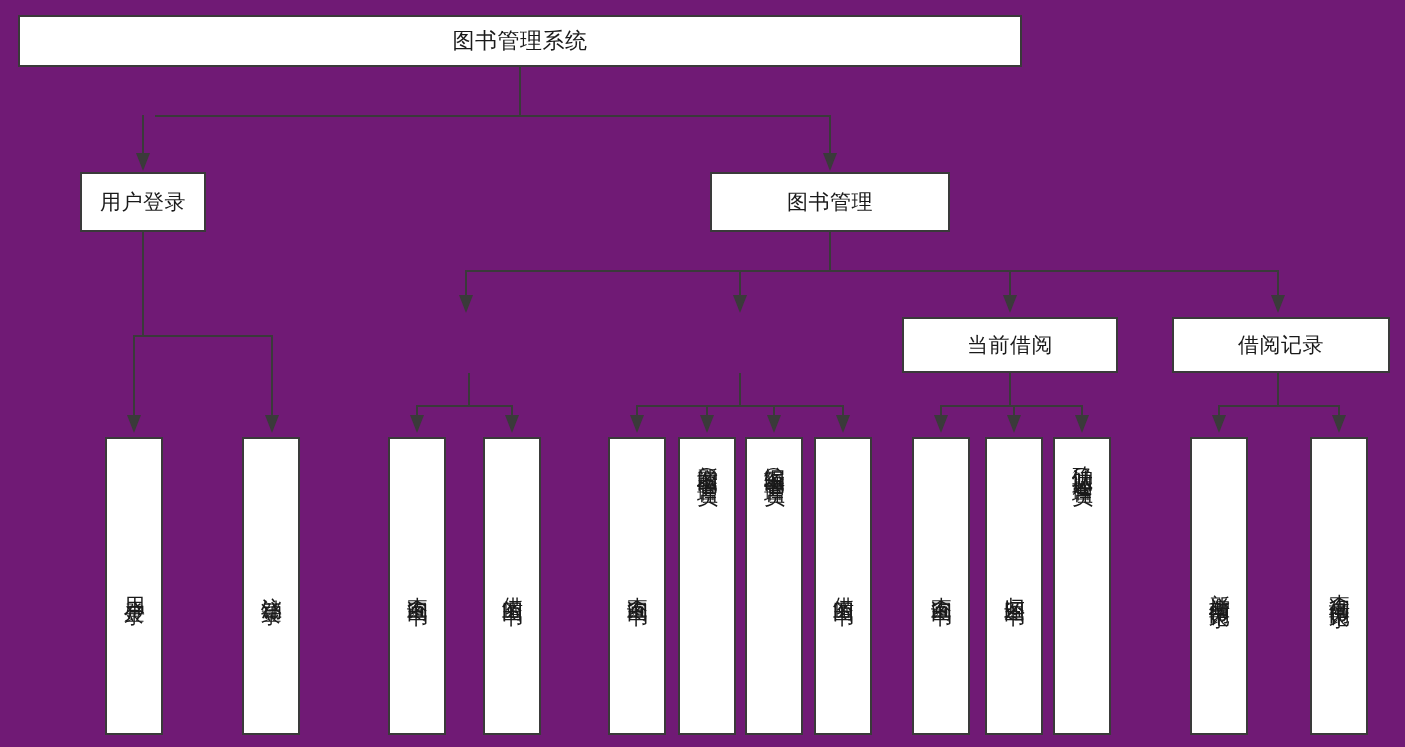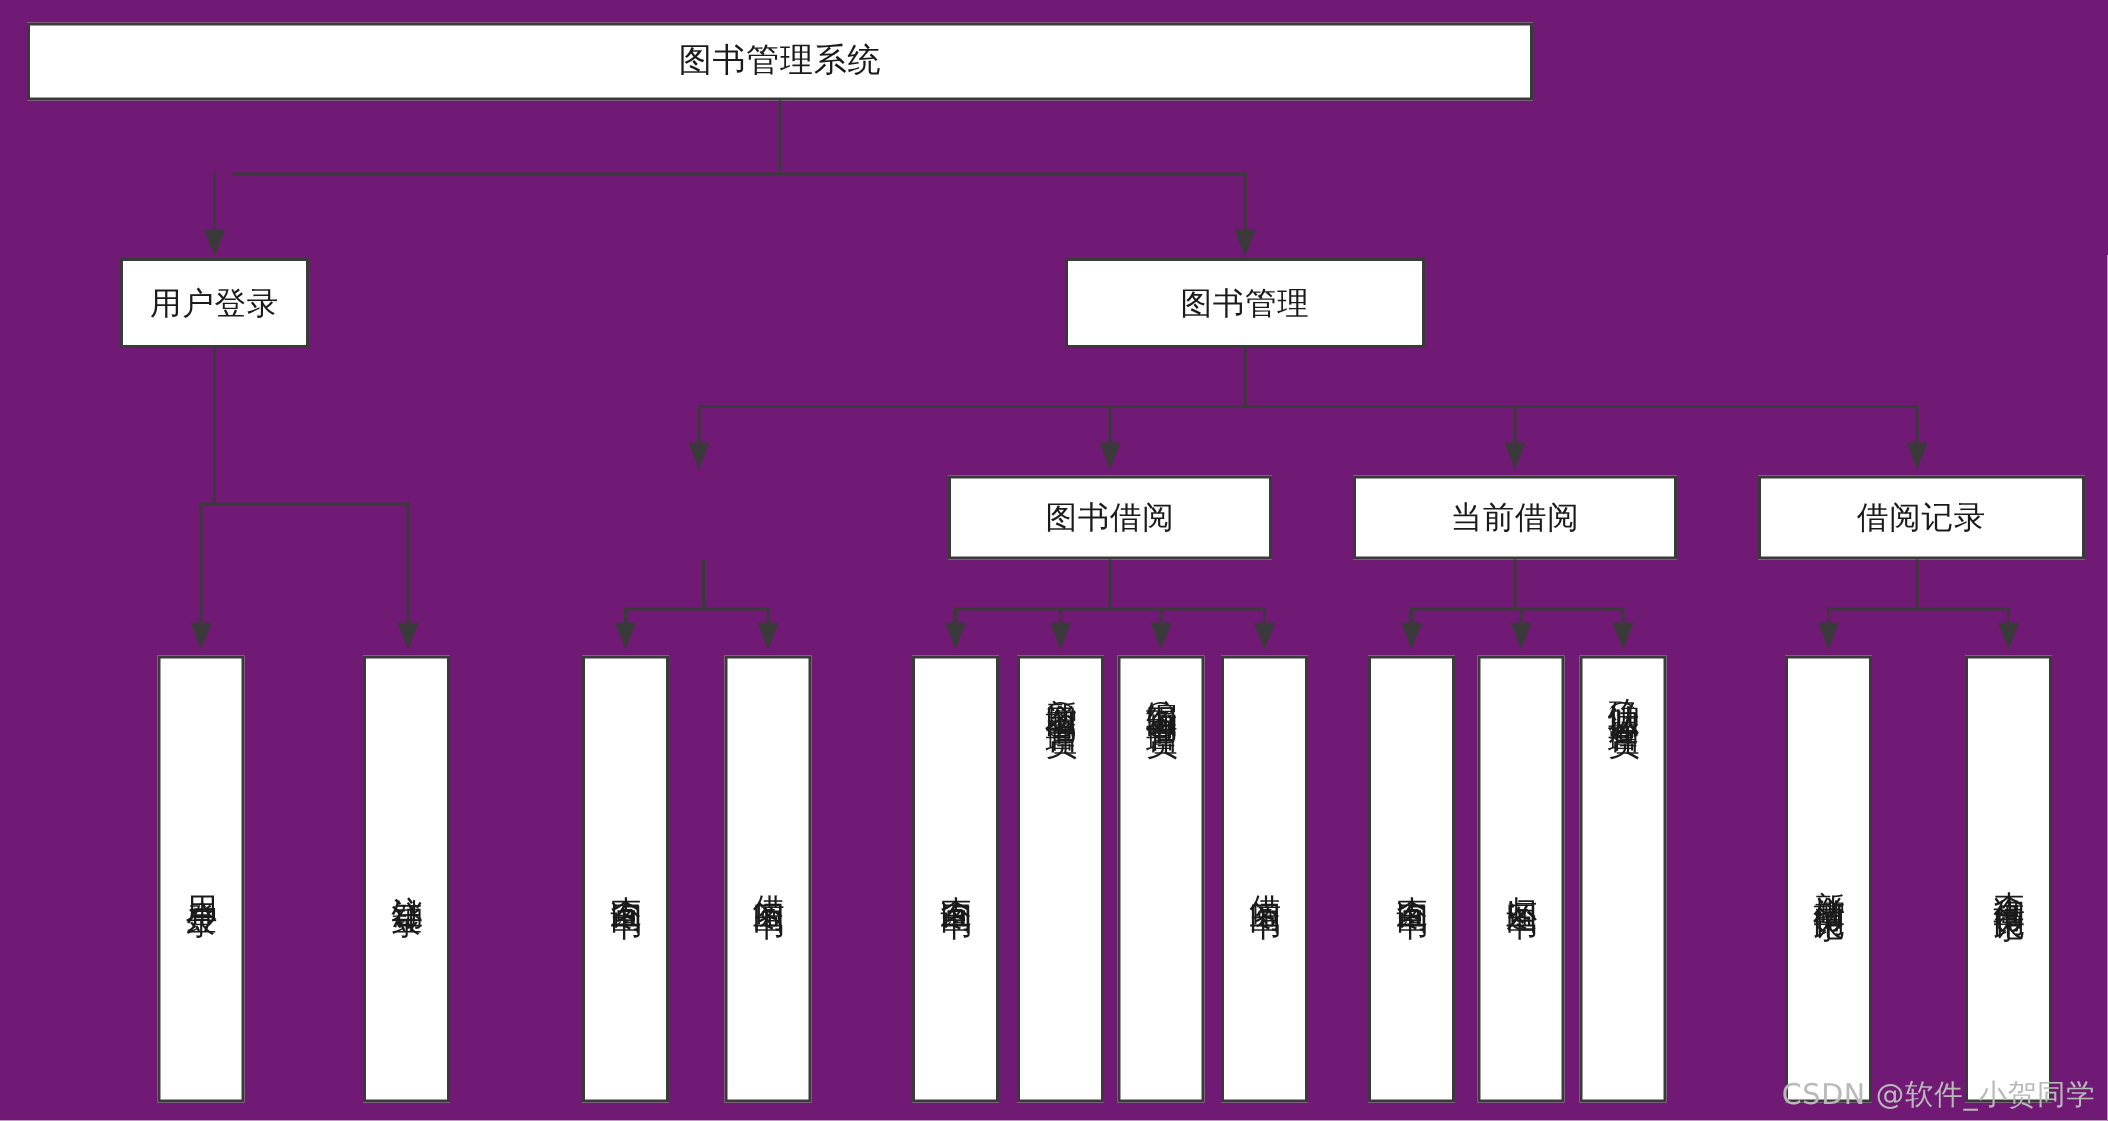--- a/index.html
+++ b/index.html
@@ -119,23 +119,20 @@
   <div class="edge h" style="left:465px; top:270px; width:814px;"></div>
   <div class="edge v" style="left:465px; top:270px; height:28px;"></div>
   <div class="arrow" style="left:459px; top:295px;"></div>
   <div class="edge v" style="left:739px; top:270px; height:28px;"></div>
   <div class="arrow" style="left:733px; top:295px;"></div>
   <div class="edge v" style="left:1009px; top:270px; height:28px;"></div>
   <div class="arrow" style="left:1003px; top:295px;"></div>
   <div class="edge v" style="left:1277px; top:270px; height:28px;"></div>
   <div class="arrow" style="left:1271px; top:295px;"></div>
 
-  <div class="node horiz" style="left:632px; top:317px; width:216px; height:56px;">
-    <span class="label">图书借阅</span>
-  </div>
   <div class="node horiz" style="left:1172px; top:317px; width:218px; height:56px;">
     <span class="label">借阅记录</span>
   </div>
   <div class="node horiz" style="left:902px; top:317px; width:216px; height:56px;">
     <span class="label">当前借阅</span>
   </div>
 
   <div class="edge v" style="left:468px; top:373px; height:32px;"></div>
   <div class="edge h" style="left:416px; top:405px; width:97px;"></div>
   <div class="edge v" style="left:416px; top:405px; height:14px;"></div>
@@ -203,14 +200,13 @@
   <div class="node vert" style="left:1053px; top:437px; width:58px; height:298px;">
     <span class="label">确认归还（管理员）</span>
   </div>
   <div class="node vert centered" style="left:1190px; top:437px; width:58px; height:298px;">
     <span class="label">新增借阅记录</span>
   </div>
   <div class="node vert centered" style="left:1310px; top:437px; width:58px; height:298px;">
     <span class="label">查询借阅记录</span>
   </div>
 
-  <div id="watermark">CSDN @软件_小贺同学</div>
 </div>
 
 </body></html>

